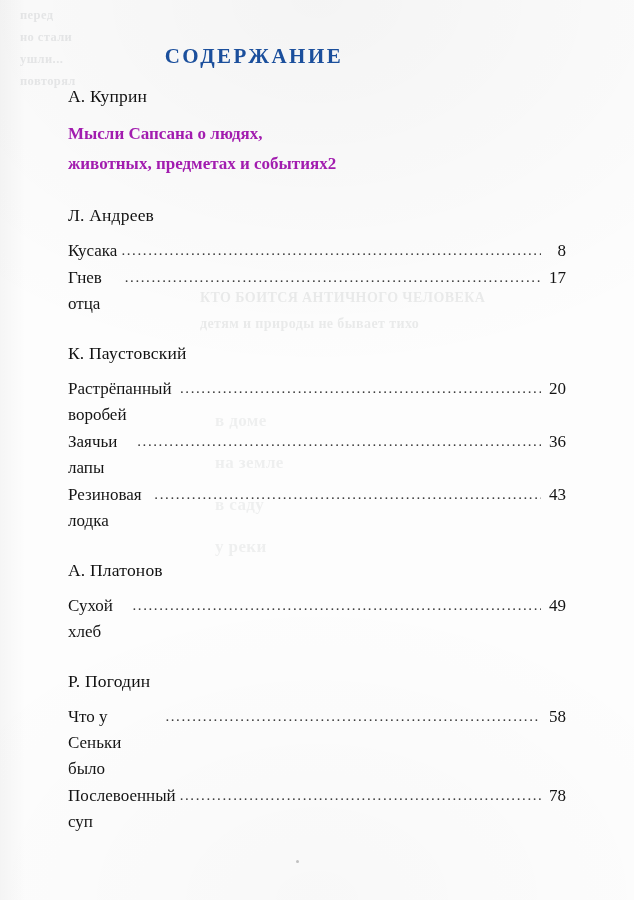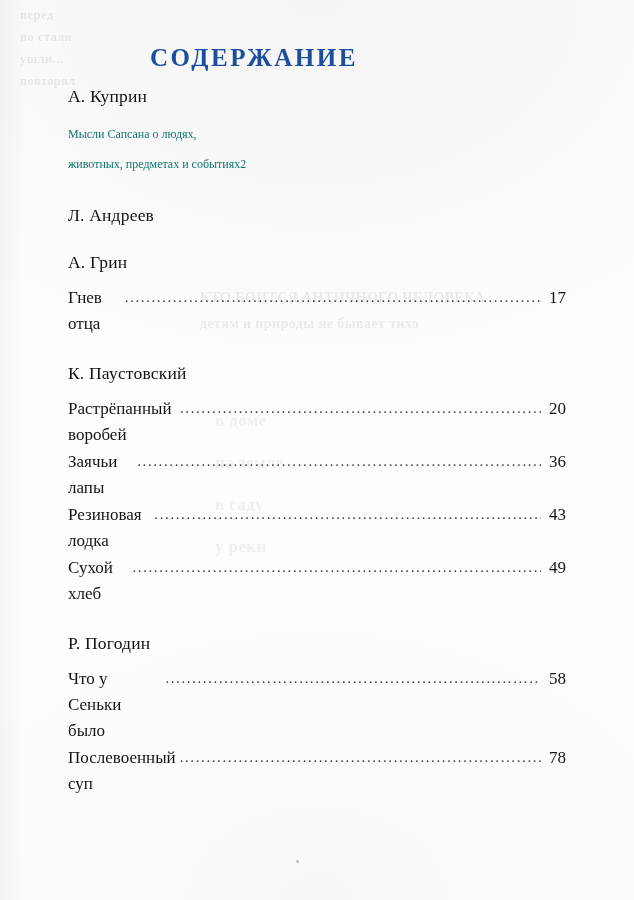--- a/index.html
+++ b/index.html
@@ -70,21 +70,21 @@
   }
 
   .toc-title {
     position: absolute;
     top: 44px;
     left: 0;
     width: 508px;
     text-align: center;
     font-family: "Liberation Serif", serif;
     font-weight: bold;
-    font-size: 25px;
+    font-size: 21px;
     letter-spacing: 2.5px;
     color: #1b4f9c;
   }
 
   .toc {
     position: absolute;
     top: 86px;
     left: 68px;
     width: 498px;
   }
@@ -129,23 +129,24 @@
     flex: 0 0 auto;
     font-size: 17px;
     color: #141414;
     text-align: right;
     min-width: 22px;
   }
 
   
   .entry-multiline {
     display: block;
-    font-size: 12px;
+    font-size: 17px;
     line-height: 30px;
-    color: #0f766e;
+    color: #a21caf;
+    font-weight: bold;
   }
   .entry-multiline .line1 { display: block; }
   .entry-multiline .line2 {
     display: flex;
     align-items: center;
   }
 
   .speck {
     position: absolute;
     width: 3px;
@@ -188,22 +189,26 @@
     <div class="entry-multiline">
       <span class="line1">Мысли Сапсана о людях,</span>
       <span class="line2">
         <span class="etitle">животных, предметах и событиях</span>
         <span class="leader"></span>
         <span class="page-num">2</span>
       </span>
     </div>
 
     <div class="author">Л. Андреев</div>
-
-    <div class="author">А. Грин</div>
+    <div class="entry">
+      <span class="etitle">Кусака</span>
+      <span class="leader"></span>
+      <span class="page-num">8</span>
+    </div>
+
     <div class="entry">
       <span class="etitle">Гнев отца</span>
       <span class="leader"></span>
       <span class="page-num">17</span>
     </div>
 
     <div class="author">К. Паустовский</div>
     <div class="entry">
       <span class="etitle">Растрёпанный воробей</span>
       <span class="leader"></span>
@@ -213,20 +218,21 @@
       <span class="etitle">Заячьи лапы</span>
       <span class="leader"></span>
       <span class="page-num">36</span>
     </div>
     <div class="entry">
       <span class="etitle">Резиновая лодка</span>
       <span class="leader"></span>
       <span class="page-num">43</span>
     </div>
 
+    <div class="author">А. Платонов</div>
     <div class="entry">
       <span class="etitle">Сухой хлеб</span>
       <span class="leader"></span>
       <span class="page-num">49</span>
     </div>
 
     <div class="author">Р. Погодин</div>
     <div class="entry">
       <span class="etitle">Что у Сеньки было</span>
       <span class="leader"></span>

